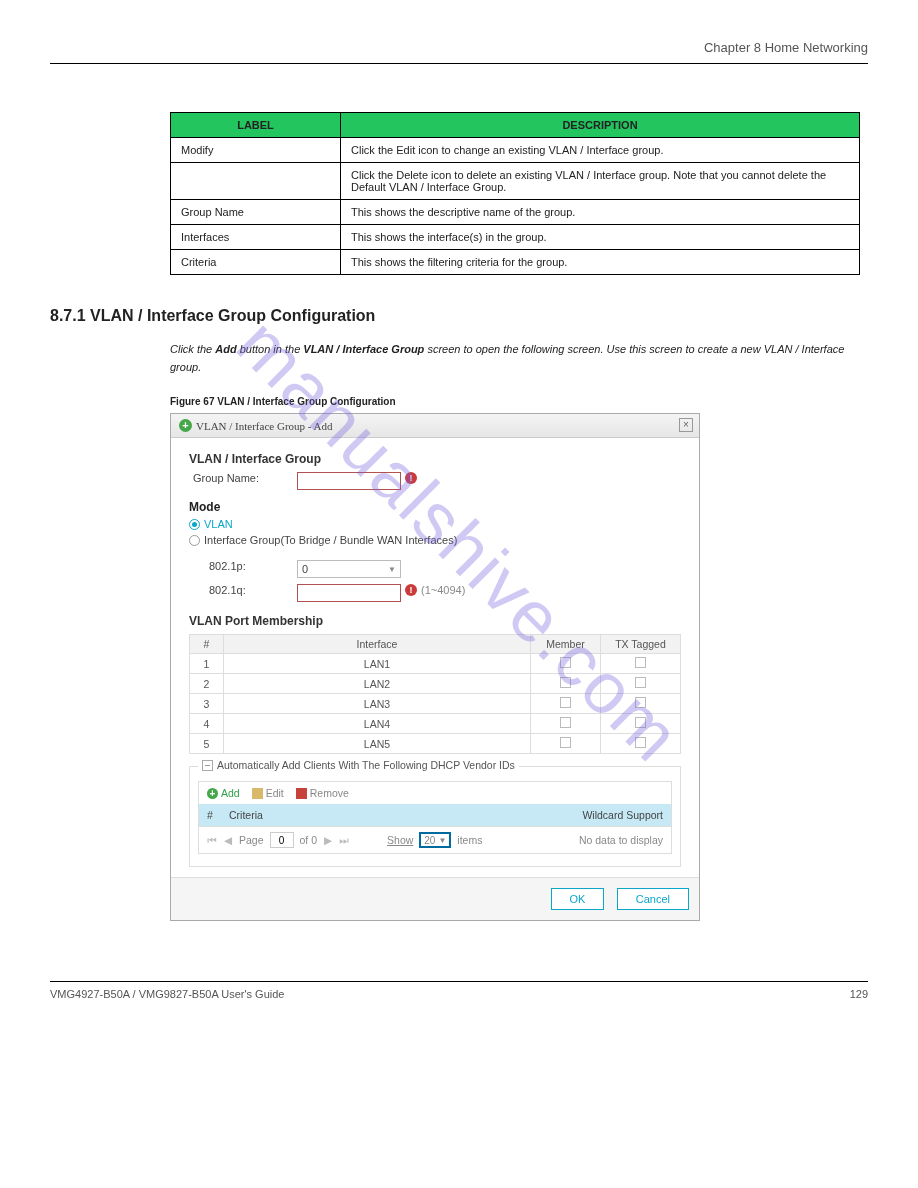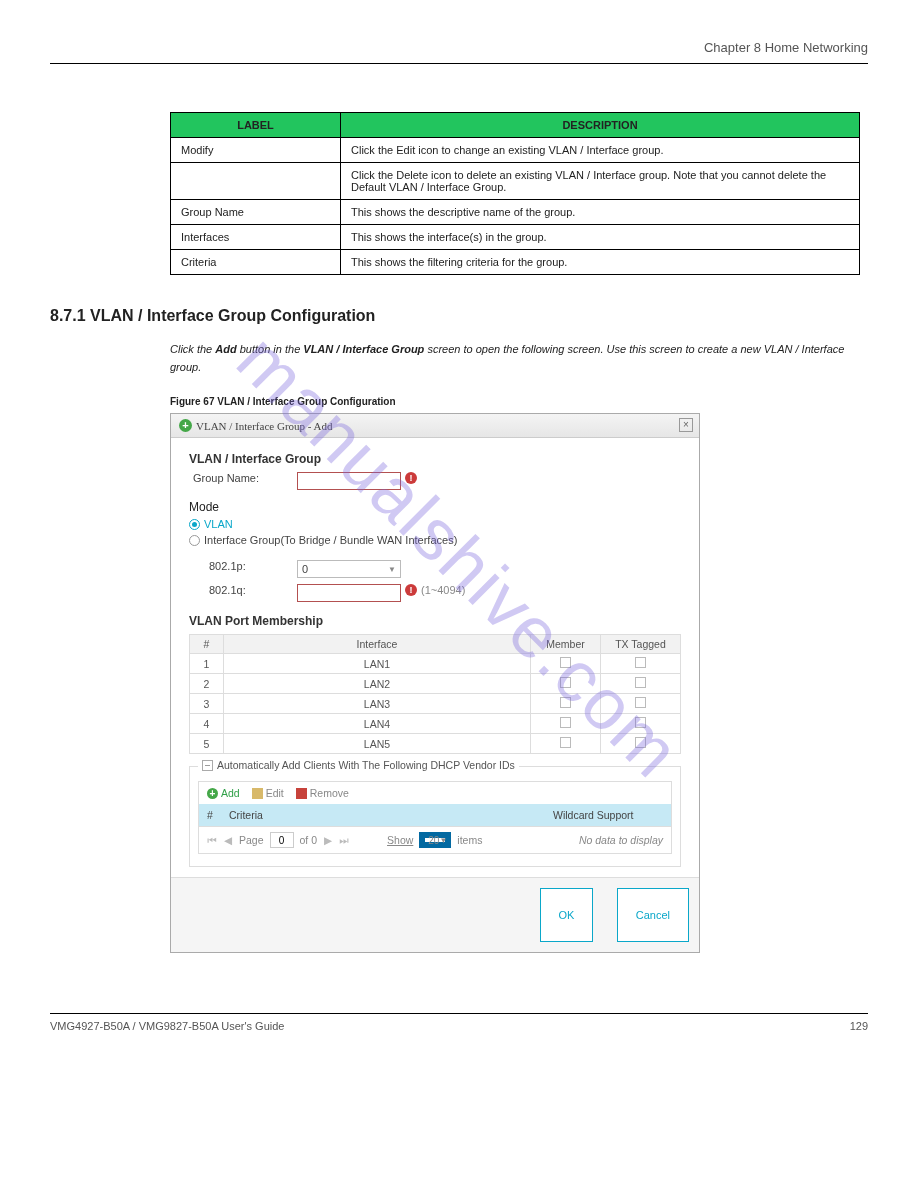--- a/index.html
+++ b/index.html
@@ -111,21 +111,21 @@
     height: 18px;
     width: 104px;
     padding: 1px 4px;
     font-size: 11px;
   }
   .excl {
     display:inline-block; width:12px; height:12px; border-radius:50%;
     background:#cc3b3b; margin-left:4px;
     color:#fff; text-align:center; line-height:12px; font-size:9px; font-weight:bold;
   }
-  .mode-title { font-weight:normal; font-size:12px; margin-top:10px; margin-bottom:4px; }
+  .mode-title { font-weight:bold; font-size:12px; margin-top:10px; margin-bottom:4px; }
   .radio-row { font-size:11px; color:#444; display:flex; align-items:center; gap:4px; margin-bottom:4px; }
   .radio {
     width:11px; height:11px; border-radius:50%; border:1.5px solid #0aa7c9; display:inline-block; position:relative;
   }
   .radio.checked::after {
     content:''; position:absolute; left:2px; top:2px; width:5px; height:5px; border-radius:50%; background:#0aa7c9;
   }
   .radio.unchecked { border-color:#999; }
   .select-box {
     border:1px solid #bbb; width:104px; height:18px; font-size:11px; padding:1px 4px;
@@ -170,41 +170,41 @@
   .tb-add .plus-icn { width:11px; height:11px; line-height:11px; font-size:10px; }
   .tb-add span.txt { color:#30a048; }
   .edit-icn { width:11px; height:11px; background:#d8b96a; display:inline-block; }
   .remove-icn { width:11px; height:11px; background:#c7423b; display:inline-block; }
   .criteria-head {
     border:1px solid #ddd; border-top:0; padding:5px 8px; display:flex;
     background:#c6e9f5; font-size:10.5px; color:#444; margin:0 8px;
   }
   .criteria-head .c1{ width:22px; }
   .criteria-head .c2{ flex:1; }
-  .criteria-head .c3{ width:110px; }
+  .criteria-head .c3{ width:110px;text-align:right; }
   .pager {
     border:1px solid #ddd; border-top:0; padding:5px 8px;
     font-size:10.5px; color:#888; display:flex; align-items:center; gap:6px;
     margin:0 8px 12px 8px;
   }
   .pg-btn { width:10px; text-align:center; color:#bbb; }
   .pg-input { border:1px solid #ccc; width:24px; height:16px; text-align:center; font-size:10px; }
   .pg-show { margin-left:32px;text-decoration:underline; }
   .pg-sel {
-    border:6px solid #0369a1; width:32px; height:16px; font-size:10px; display:inline-flex; align-items:center; justify-content:space-between; padding:0 3px;
-  }
-  .pg-right { margin-left:auto;font-style:italic; }
+    border:2px solid #0369a1; width:32px; height:16px; font-size:10px; display:inline-flex; align-items:center; justify-content:space-between; padding:0 3px;
+  }
+  .pg-right { margin-left:auto; }
 
   .modal-footer {
     background:#f5f5f5; border-top:1px solid #ddd; padding:10px; text-align:right;
   }
   .btn {
-    display:inline-block; padding:20px 18px; font-size:11px;
+    display:inline-block; padding:4px 18px; font-size:11px;
     border:1px solid #0aa7c9; color:#0aa7c9; background:#fff;
-    cursor:pointer; margin-left:20px;
+    cursor:pointer; margin-left:9px;
   }
 
   
   .watermark {
     position:absolute;
     left:50%; top:52%;
     transform: translate(-50%,-50%) rotate(45deg);
     font-size:72px;
     color:rgba(120,100,220,0.35);
     pointer-events:none;

